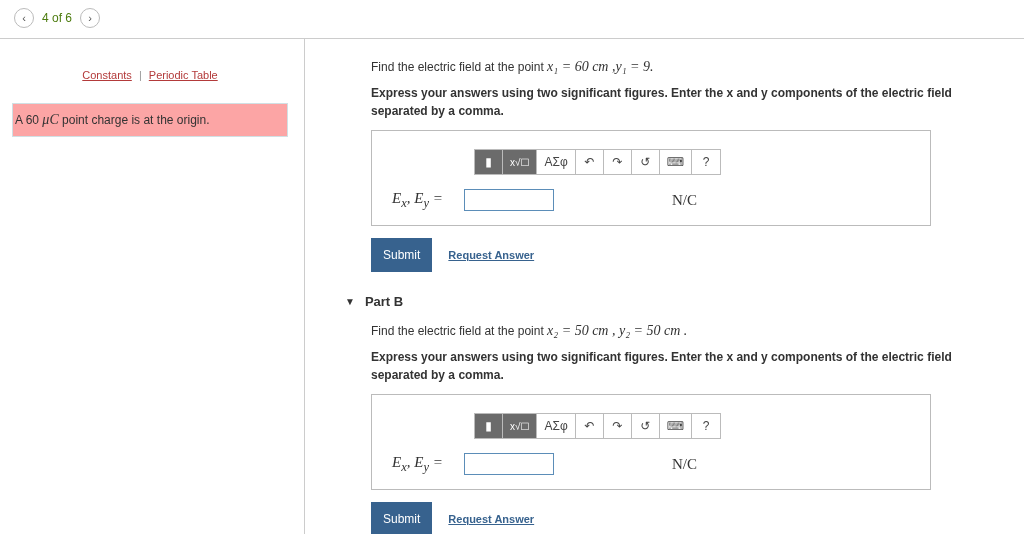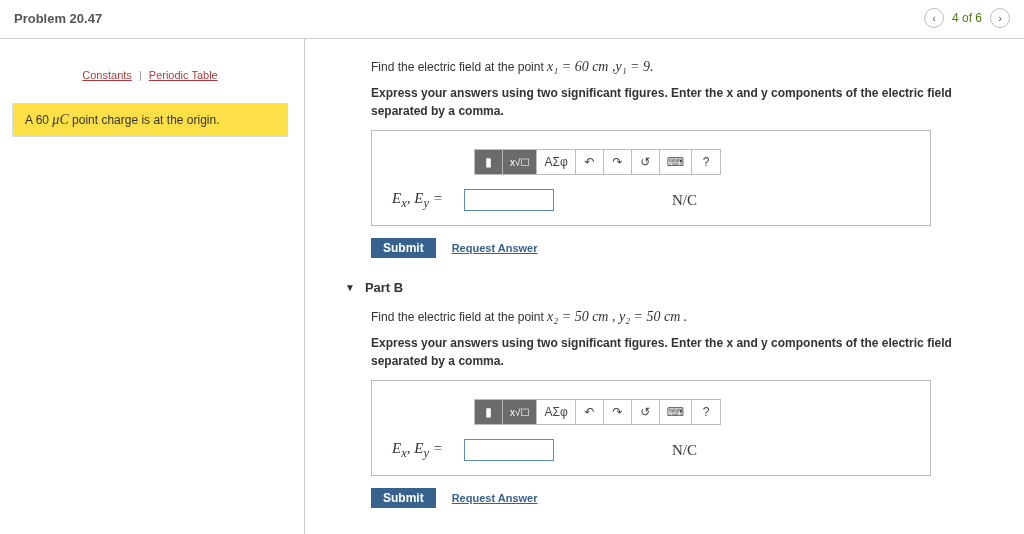--- a/index.html
+++ b/index.html
@@ -52,23 +52,23 @@
     min-height: 500px;
   }
   .links-row {
     text-align: center;
     font-size: 11px;
     margin-bottom: 22px;
   }
   .links-row a { color: #b33a3a; text-decoration: underline; cursor: pointer; }
   .links-sep { color: #999; margin: 0 4px; }
   .problem-box {
-    background: #fde047;
+    background: #fca5a5;
     border: 1px solid #d0e0e4;
-    padding: 8px 12px;
+    padding: 8px 2px;
     font-size: 12px;
     color: #333;
   }
   .right-col {
     flex: 1;
     padding: 16px 24px 0 66px;
   }
   .prompt-line { margin: 2px 0 8px 0; line-height: 1.45; }
   .bold { font-weight: bold; }
   .italic { font-style: italic; font-family: 'Times New Roman', serif;}
@@ -120,24 +120,23 @@
     display: flex;
     align-items: center;
     gap: 16px;
     margin-top: 8px;
     margin-bottom: 6px;
   }
   .submit-btn {
     background: #37628e;
     color: #fff;
     border: none;
-    padding: 3px 12px;
-    font-size: 12px;
-    cursor: pointer;
-    font-weight: bold;
+    padding: 10px 12px;
+    font-size: 12px;
+    cursor: pointer;
   }
   .request-link {
     color: #37628e;
     font-weight: bold;
     font-size: 11px;
     text-decoration: underline;
     cursor: pointer;
     text-align: center;
   }
   .part-header {
@@ -153,21 +152,20 @@
   }
   .part-title {
     font-weight: bold;
     font-size: 13px;
   }
 </style>
 </head>
 <body>
 
 <div class="header">
-  <div class="problem-title">Problem 20.47</div>
   <div class="nav-group">
     <div class="nav-btn">‹</div>
     <div class="nav-count">4 of 6</div>
     <div class="nav-btn">›</div>
   </div>
 </div>
 
 <div class="main">
   <div class="left-col">
     <div class="links-row">

